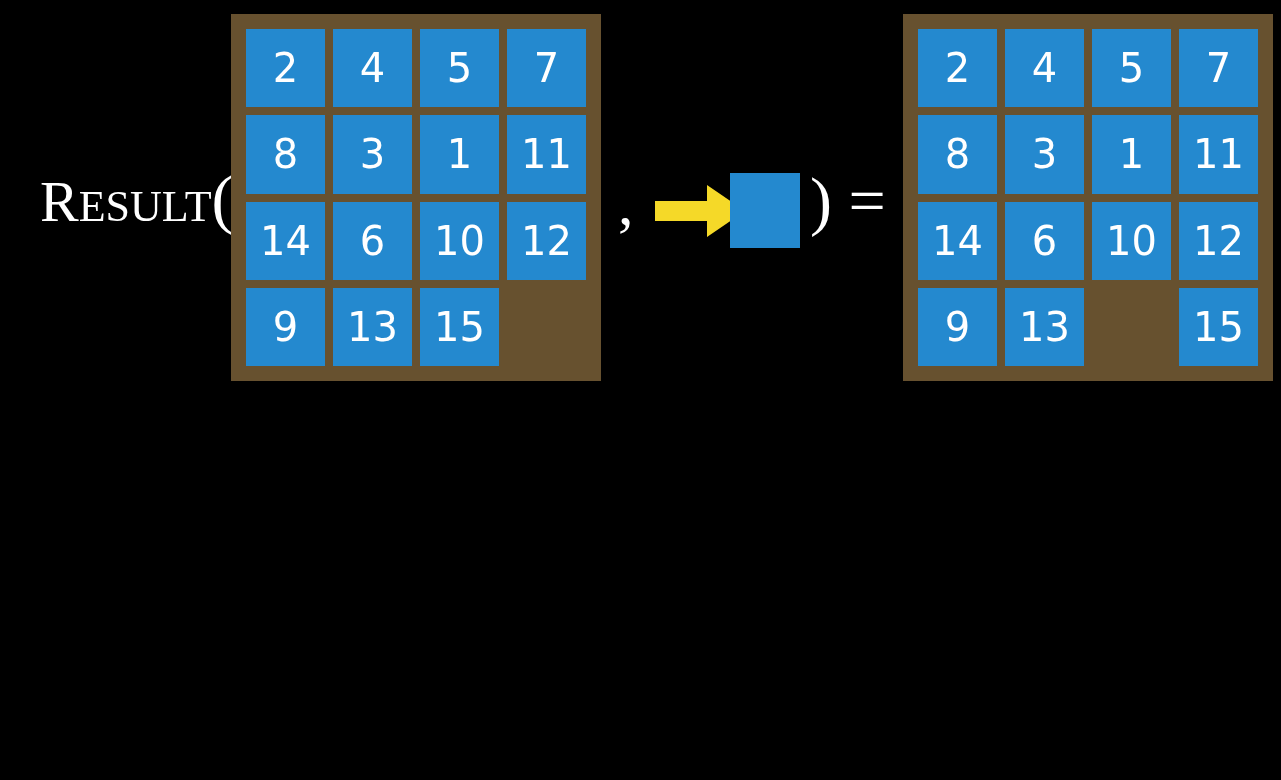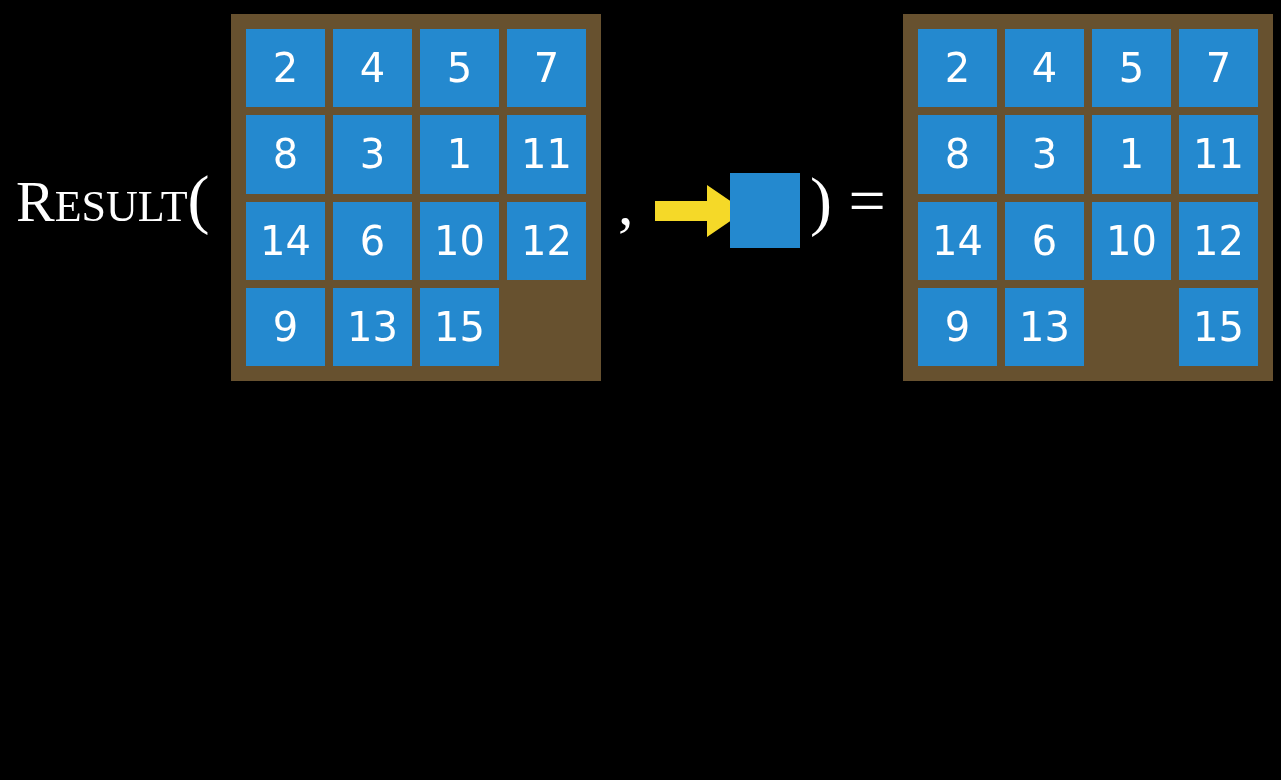--- a/index.html
+++ b/index.html
@@ -41,21 +41,21 @@
   }
   .result-label .big {
     font-size: 58px;
   }
   .result-label .small {
     font-size: 44px;
   }
   .result-label .paren {
     font-size: 66px;
   }
-  #row-0 .result-label { left: 16px; top: 166px; }
+  #row-0 .result-label { left: 40px; top: 166px; }
 
   
   .board {
     position: absolute;
     background: #67512f;
     box-sizing: border-box;
     padding: 15px;
     box-shadow: 2px 2px 3px rgba(0,0,0,0.55);
   }
   .board-grid {

